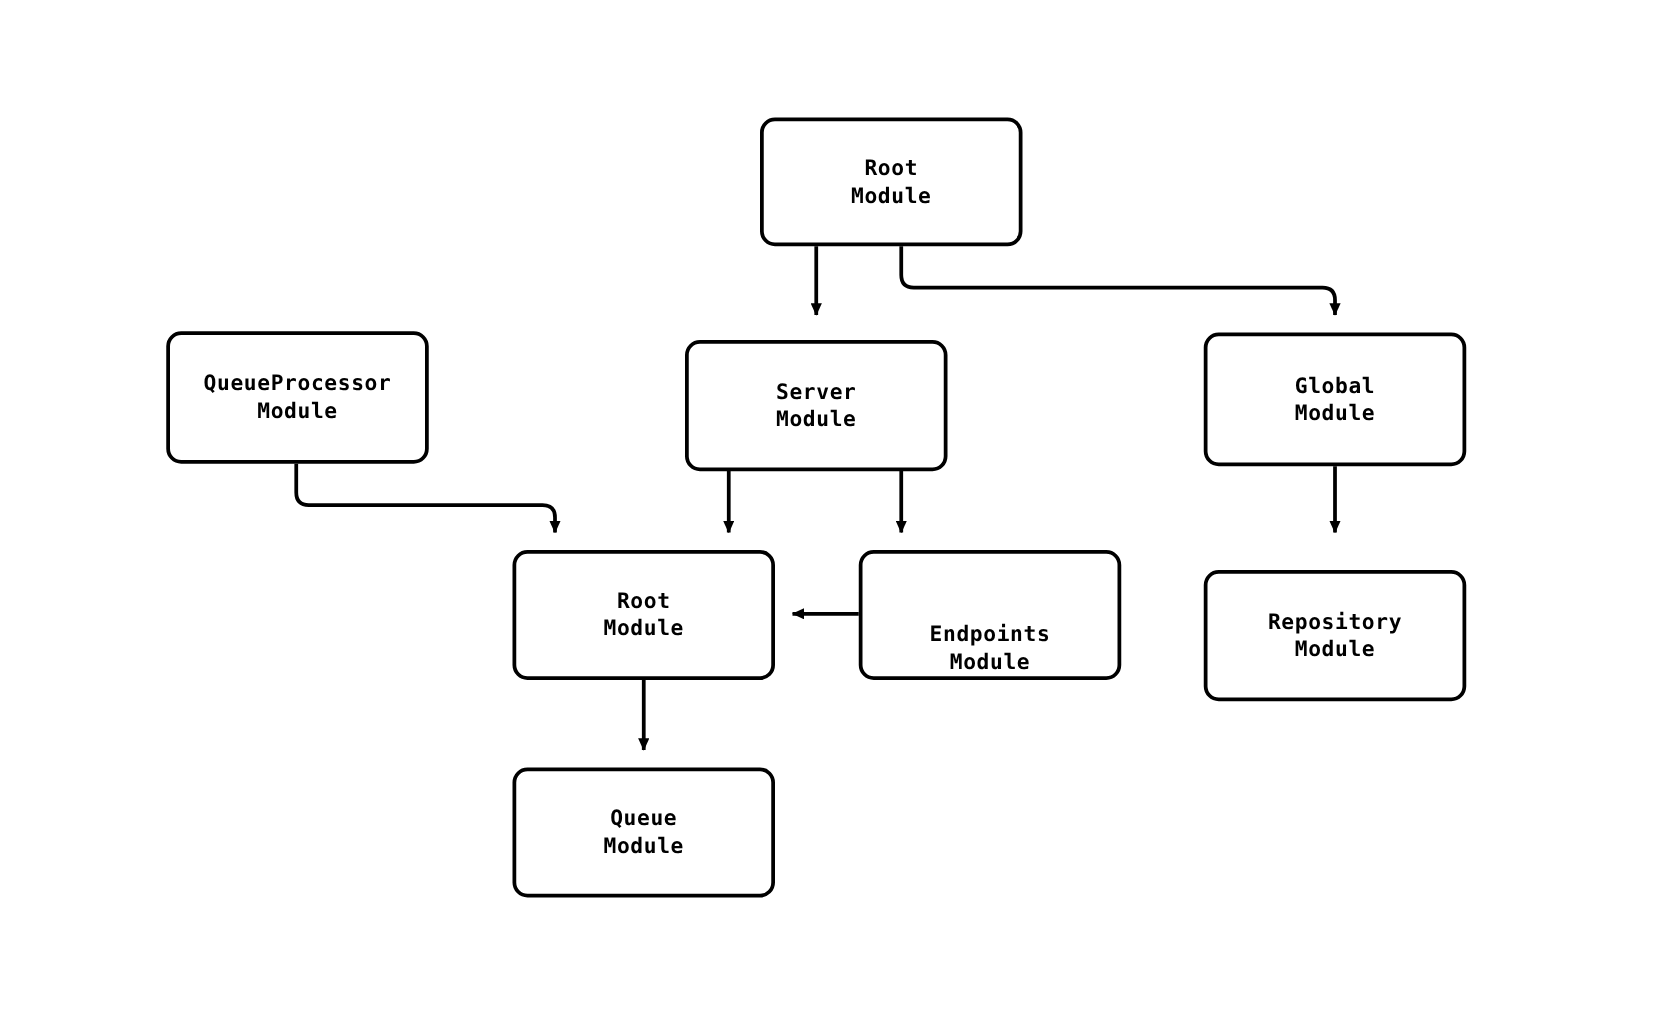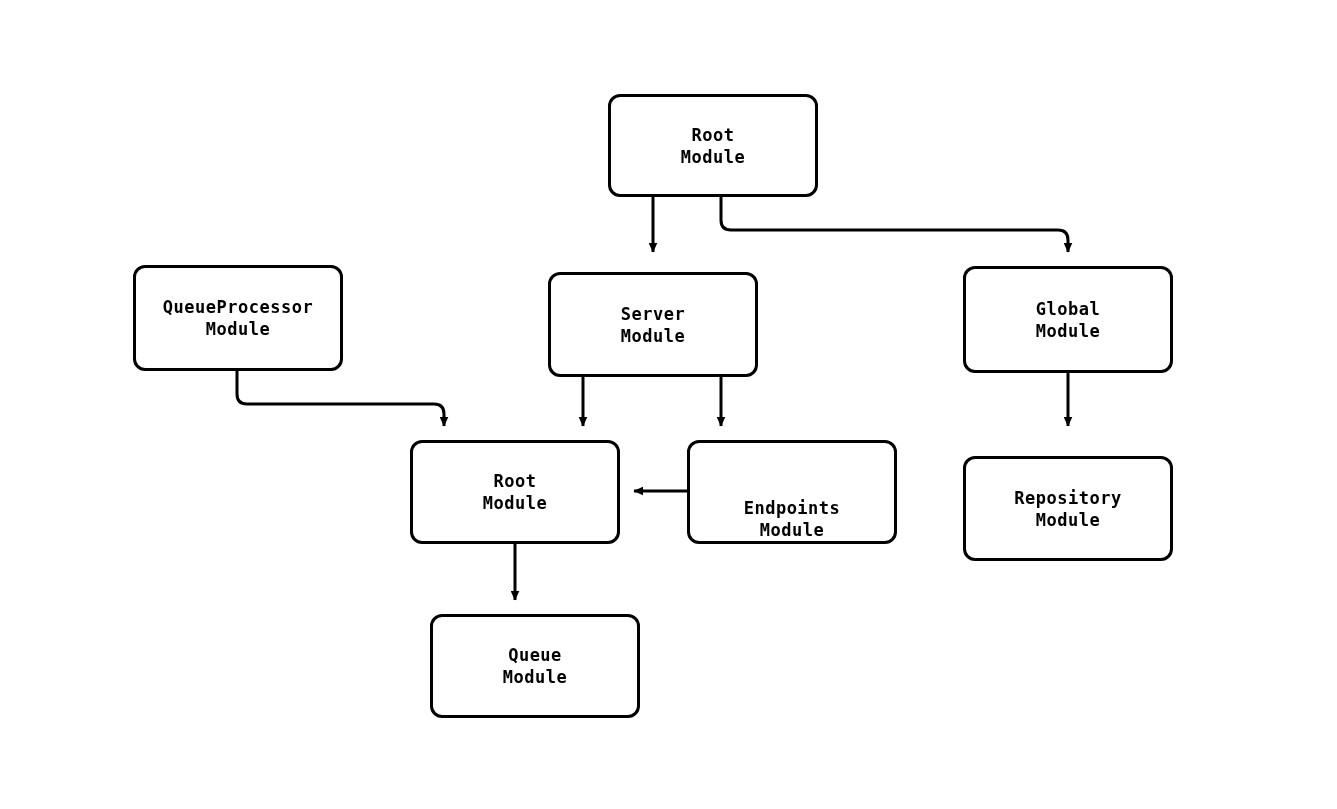--- a/index.html
+++ b/index.html
@@ -99,18 +99,18 @@
   <div class="node" style="left:687px; top:440px; width:210px; height:104px;justify-content:flex-end;">
     <div class="node-label">Endpoints</div>
     <div class="node-label">Module</div>
   </div>
 
   <div class="node" style="left:963px; top:456px; width:210px; height:105px;">
     <div class="node-label">Repository</div>
     <div class="node-label">Module</div>
   </div>
 
-  <div class="node" style="left:410px; top:614px; width:210px; height:104px;margin-left:20px;">
+  <div class="node" style="left:410px; top:614px; width:210px; height:104px;">
     <div class="node-label">Queue</div>
     <div class="node-label">Module</div>
   </div>
 
 </div>
 
 </body></html>

